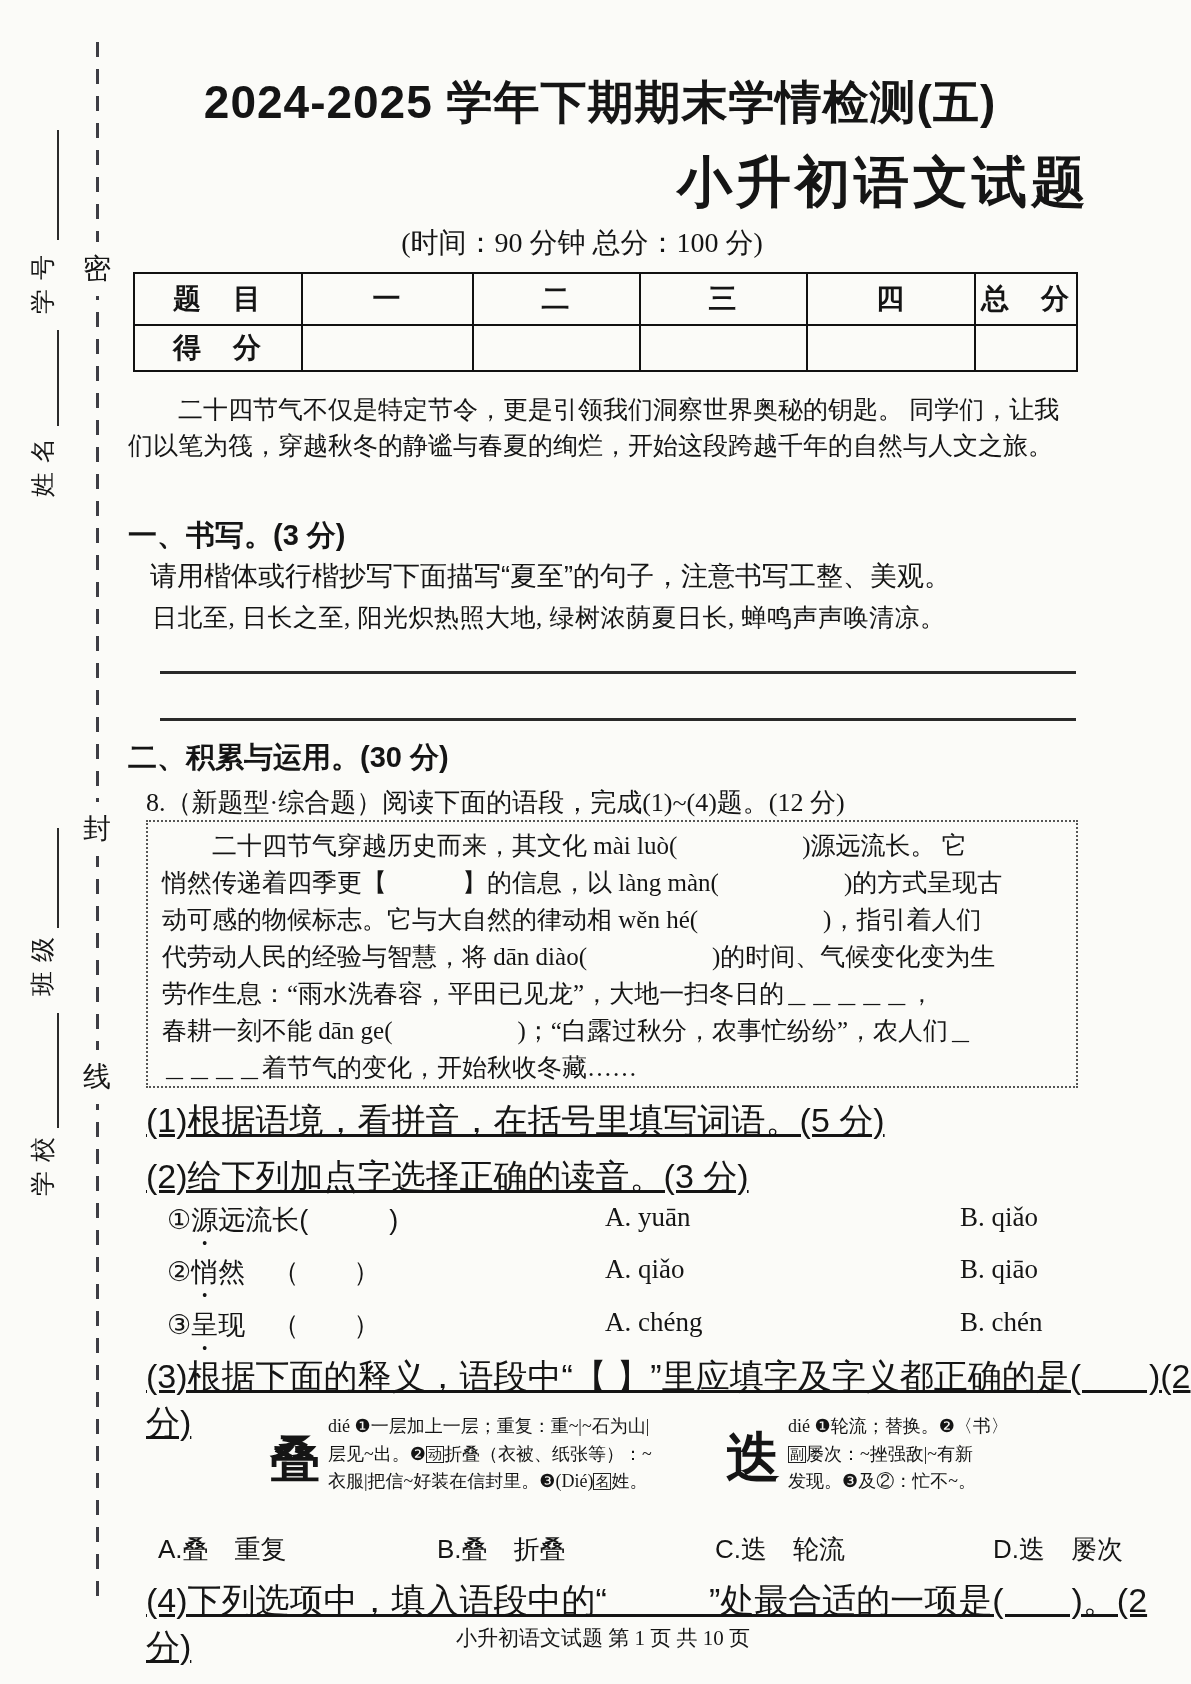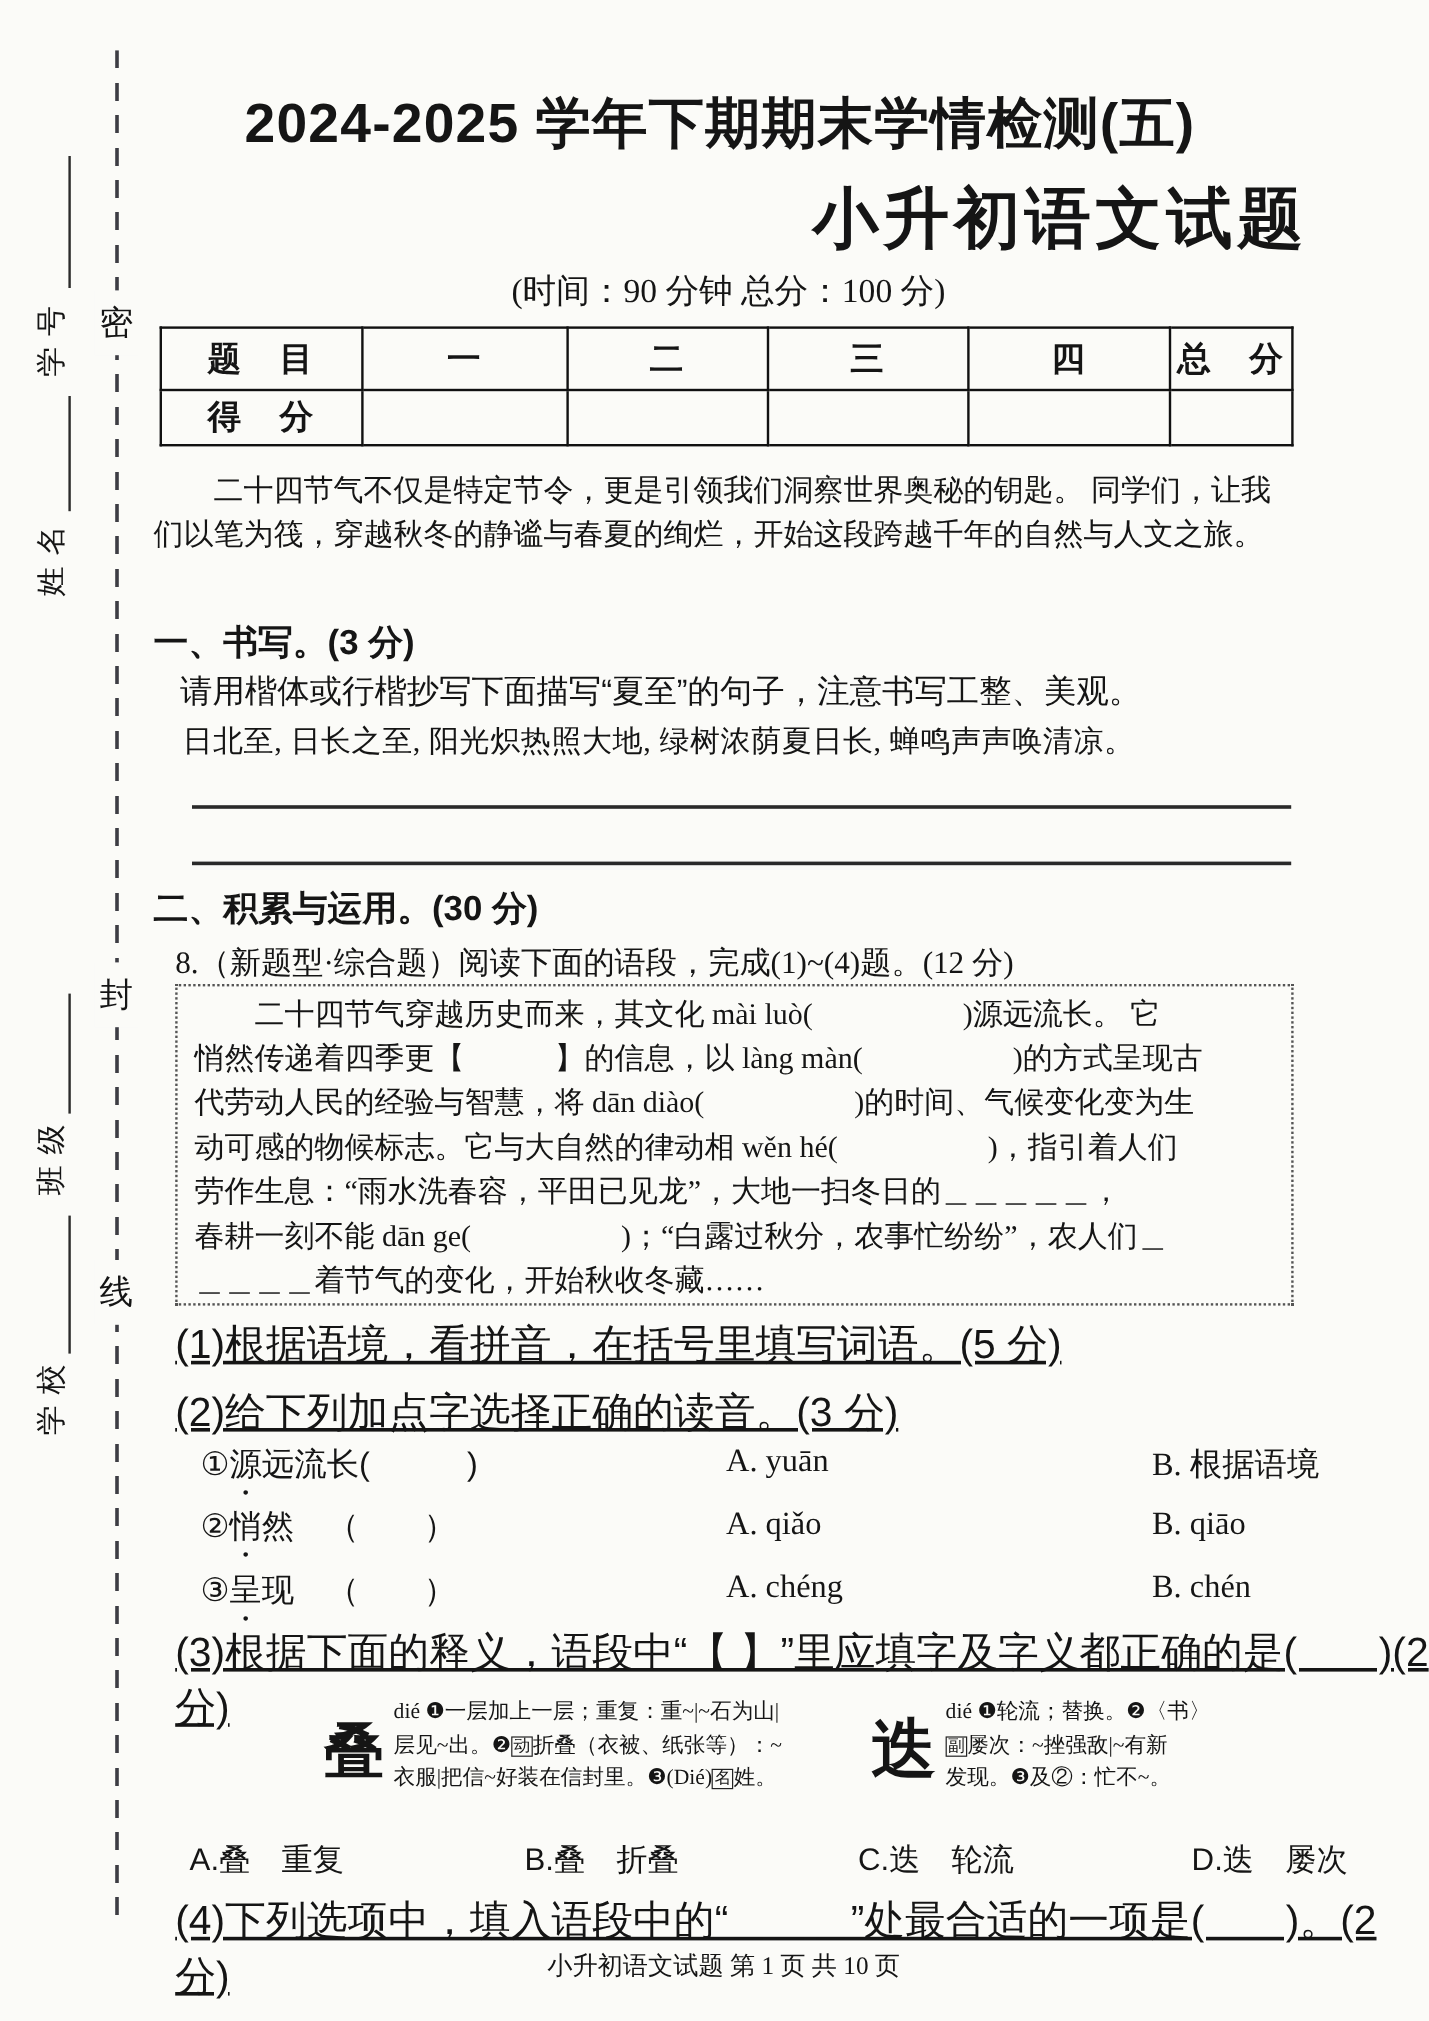--- a/index.html
+++ b/index.html
@@ -11,21 +11,21 @@
   .seal-char{position:absolute;left:79px;width:36px;text-align:center;font-size:28px;
              font-family:"Liberation Serif","DejaVu Serif",serif;background:#fbfbf8;padding:8px 0;}
   .field-label{position:absolute;transform:translate(-50%,-50%) rotate(-90deg);
                font-family:"Liberation Serif","DejaVu Serif",serif;font-size:25px;letter-spacing:9px;white-space:nowrap;}
   .blank-vline{position:absolute;left:57px;width:0;border-left:2.5px solid #2b2b2b;}
   
   .title1{position:absolute;left:110px;top:72px;width:980px;text-align:center;
           font-size:46px;font-weight:800;letter-spacing:1px;white-space:nowrap;}
   .title2{position:absolute;left:110px;top:146px;width:980px;text-align:right;
           font-size:55px;font-weight:800;letter-spacing:4px;}
-  .meta{position:absolute;left:117px;top:224px;width:980px;text-align:center;
+  .meta{position:absolute;left:92px;top:224px;width:980px;text-align:center;
         font-size:28px;font-family:"Liberation Serif","DejaVu Serif",serif;}
   
   .score-table{position:absolute;left:133px;top:272px;width:943px;border-collapse:collapse;table-layout:fixed;}
   .score-table td{border:2px solid #111;text-align:center;font-size:28px;font-weight:bold;
                   height:50px;padding:0;letter-spacing:2px;}
   .score-table tr.r2 td{height:44px;}
   .intro{position:absolute;left:128px;top:392px;width:952px;font-size:25px;line-height:36px;
          font-family:"Liberation Serif","DejaVu Serif",serif;text-indent:2em;}
   .h-sec{position:absolute;left:128px;font-size:29px;font-weight:800;}
   .instr{position:absolute;left:150px;top:558px;font-size:27px;}
@@ -116,34 +116,34 @@
   <div class="kaiti-sentence">日北至, 日长之至, 阳光炽热照大地, 绿树浓荫夏日长, 蝉鸣声声唤清凉。</div>
   <div class="wline" style="top:671px"></div>
   <div class="wline" style="top:718px"></div>
 
   <div class="h-sec" style="top:738px">二、积累与运用。(30 分)</div>
   <div class="stem">8.（新题型·综合题）阅读下面的语段，完成(1)~(4)题。(12 分)</div>
 
   <div class="passage-box">
     <div class="p-line indent">二十四节气穿越历史而来，其文化 mài luò(　　　　　)源远流长。 它</div>
     <div class="p-line">悄然传递着四季更【　　　】的信息，以 làng màn(　　　　　)的方式呈现古</div>
+    <div class="p-line">动可感的物候标志。它与大自然的律动相 wěn hé(　　　　　)，指引着人们</div>
     <div class="p-line">代劳动人民的经验与智慧，将 dān diào(　　　　　)的时间、气候变化变为生</div>
-    <div class="p-line">动可感的物候标志。它与大自然的律动相 wěn hé(　　　　　)，指引着人们</div>
     <div class="p-line">劳作生息：“雨水洗春容，平田已见龙”，大地一扫冬日的＿＿＿＿＿，</div>
     <div class="p-line">春耕一刻不能 dān ge(　　　　　)；“白露过秋分，农事忙纷纷”，农人们＿</div>
     <div class="p-line">＿＿＿＿着节气的变化，开始秋收冬藏……</div>
   </div>
 
   <div class="q" style="top:1098px">(1)根据语境，看拼音，在括号里填写词语。(5 分)</div>
   <div class="q" style="top:1154px">(2)给下列加点字选择正确的读音。(3 分)</div>
 
   <div class="pron-row" style="top:1202px">
     <span class="pron-word"><span>①</span><span class="dotted">源</span><span>远流长(　　　)</span></span>
     <span class="opt-a">A. yuān</span>
-    <span class="opt-b">B. 根据语境</span>
+    <span class="opt-b">B. qiǎo</span>
   </div>
   <div class="pron-row" style="top:1254px">
     <span class="pron-word"><span>②</span><span class="dotted">悄</span><span>然　（　　）</span></span>
     <span class="opt-a">A. qiǎo</span>
     <span class="opt-b">B. qiāo</span>
   </div>
   <div class="pron-row" style="top:1307px">
     <span class="pron-word"><span>③</span><span class="dotted">呈</span><span>现　（　　）</span></span>
     <span class="opt-a">A. chéng</span>
     <span class="opt-b">B. chén</span>

